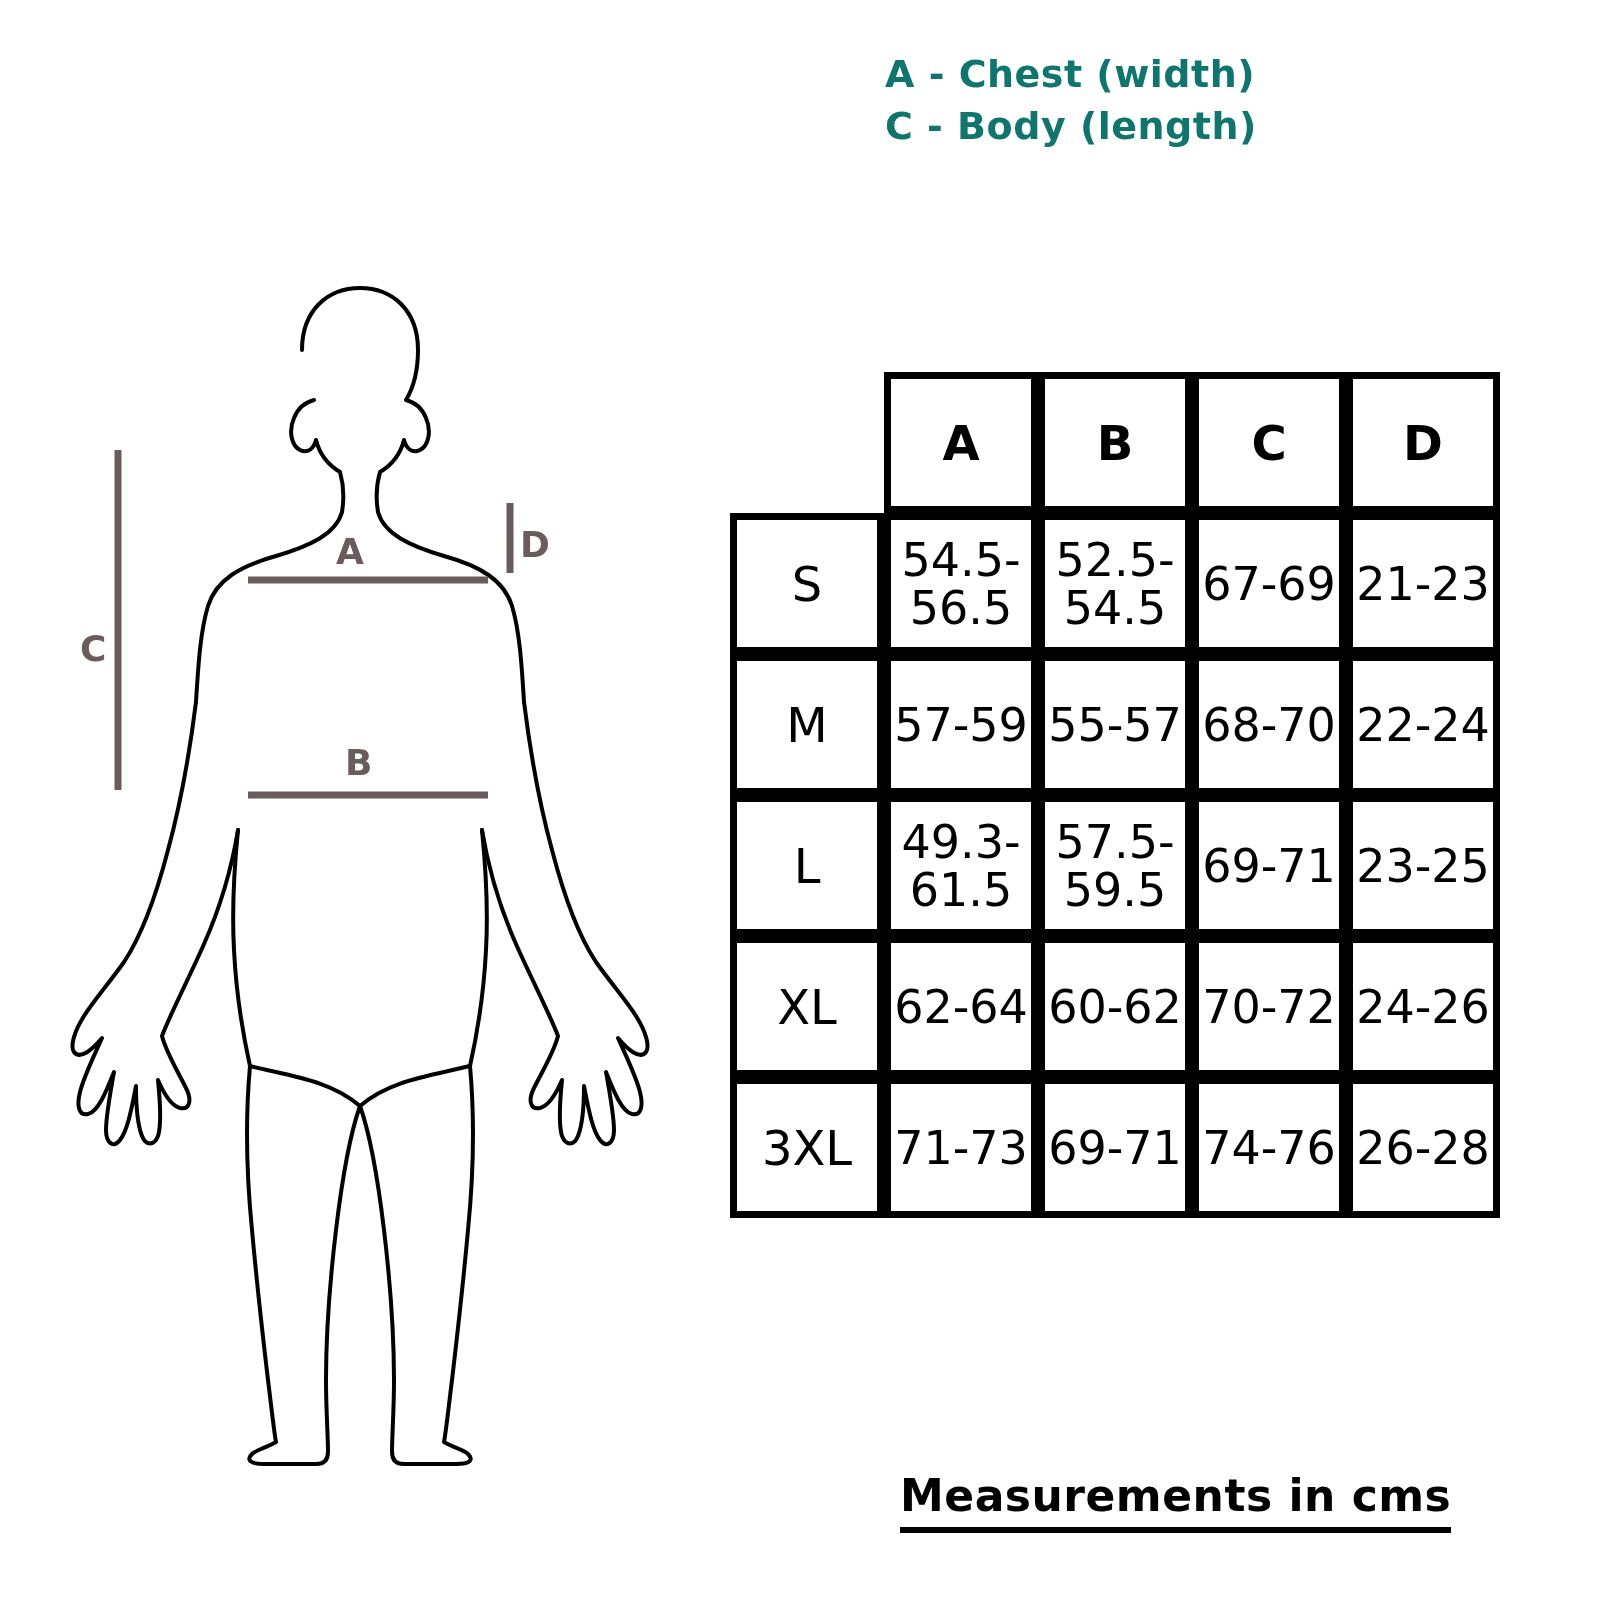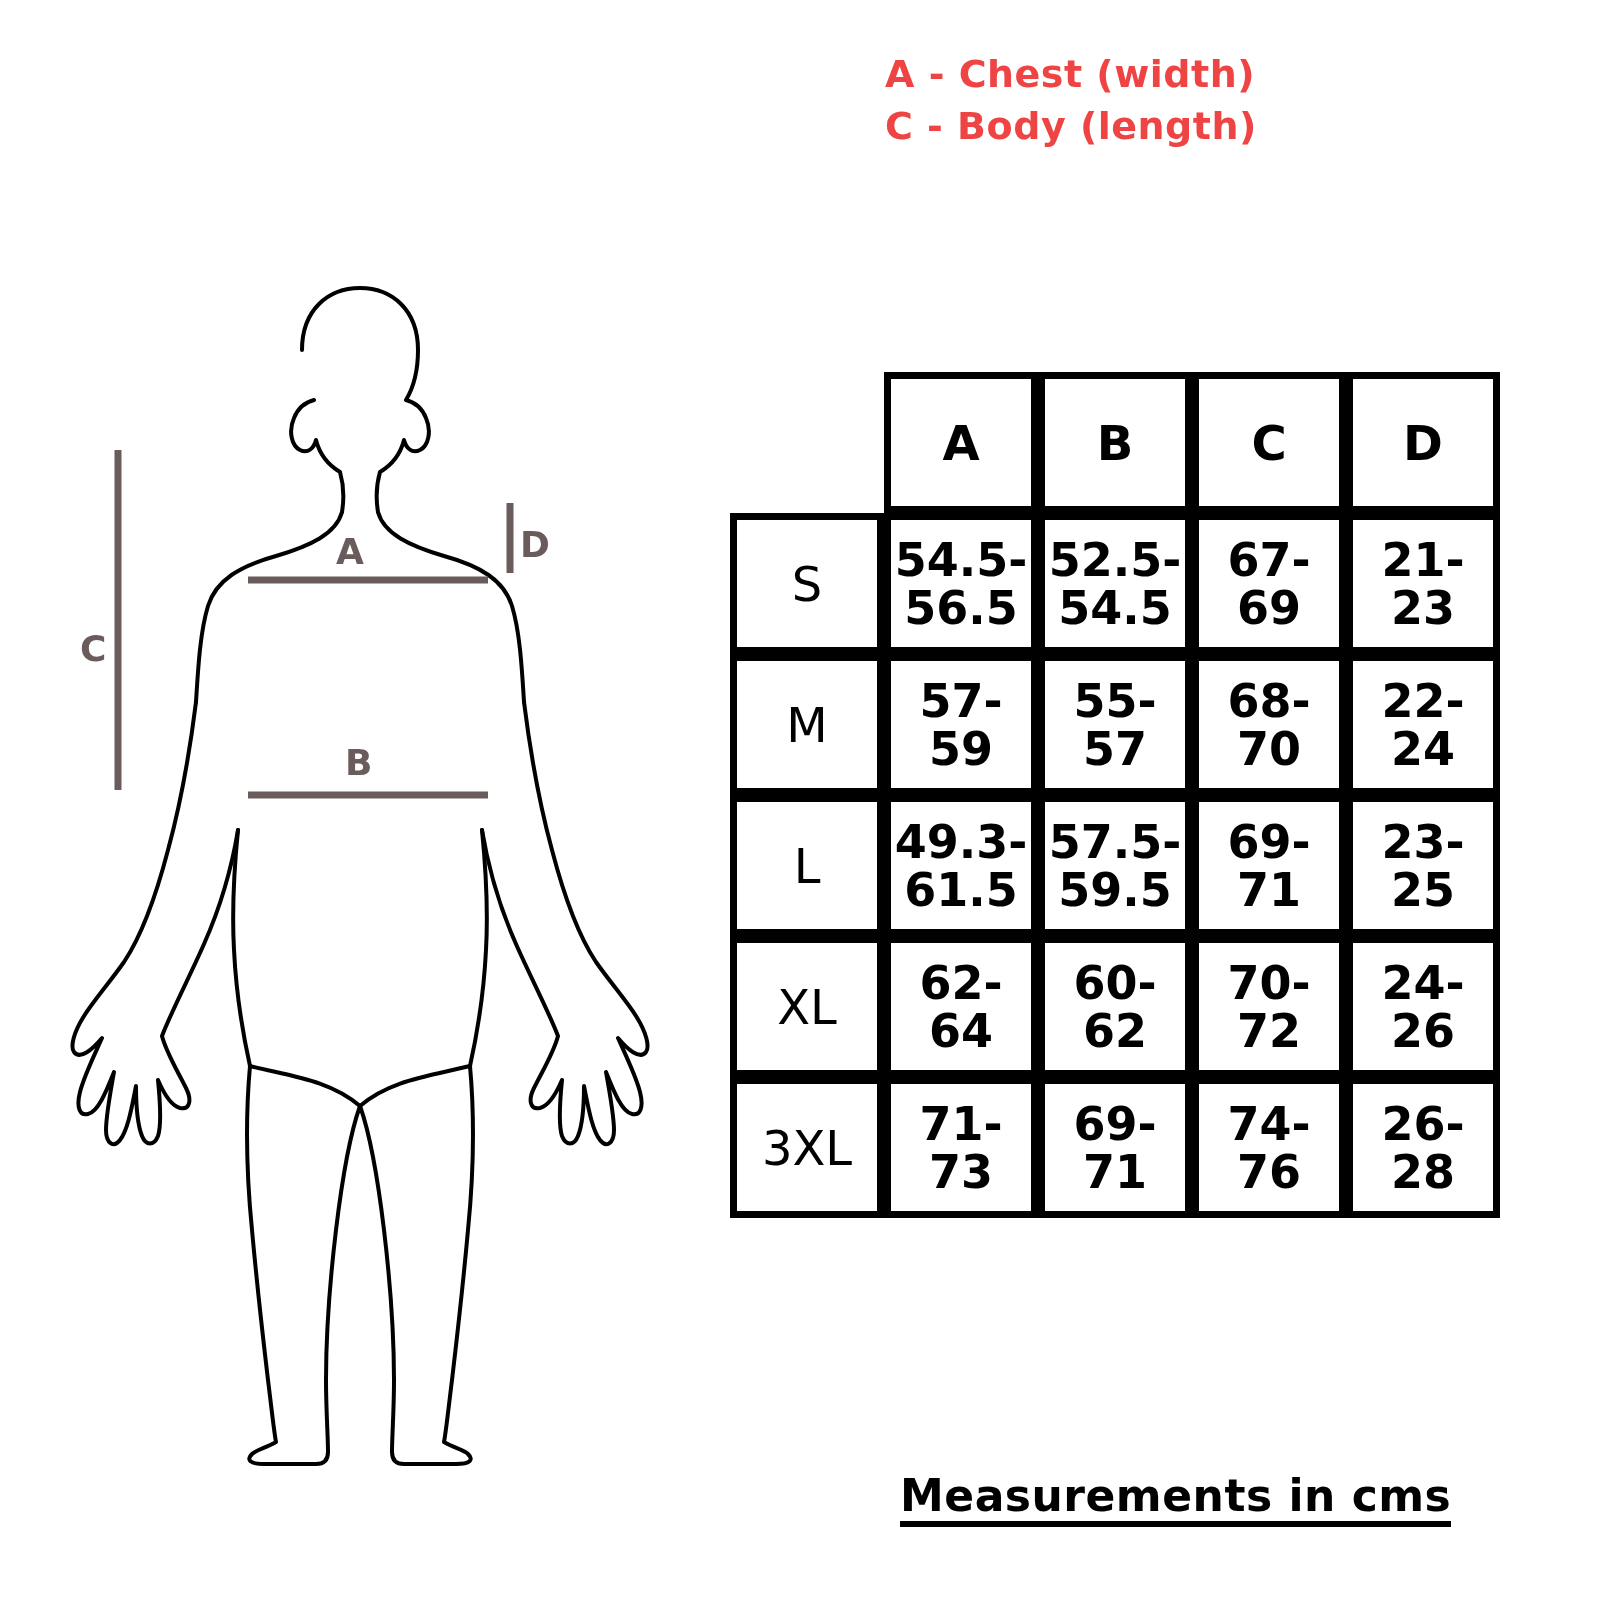--- a/index.html
+++ b/index.html
@@ -16,21 +16,21 @@
   }
 
   
   #legend {
     position: absolute;
     left: 885px;
     top: 48px;
     font-weight: bold;
     font-size: 38px;
     line-height: 52px;
-    color: #ef4444;
+    color: #0f766e;
     letter-spacing: 0.5px;
   }
   #legend .legend-line {
     white-space: nowrap;
   }
 
   
   #figure-panel {
     position: absolute;
     left: 40px;
@@ -62,21 +62,21 @@
     border-collapse: separate;
     border-spacing: 0;
   }
   #size-table td, #size-table th {
     border: 7px solid #000;
     width: 140px;
     height: 127px;
     text-align: center;
     vertical-align: middle;
     font-size: 46px;
-    font-weight: bold;
+    font-weight: normal;
     color: #000;
     padding: 0;
     line-height: 48px;
     background: #fff;
     font-family: "DejaVu Sans", sans-serif;
   }
   #size-table th {
     font-weight: bold;
     font-size: 48px;
   }
@@ -93,20 +93,21 @@
 
   
   #footer-note {
     position: absolute;
     left: 900px;
     top: 1470px;
     font-size: 44px;
     font-weight: bold;
     color: #000;
     border-bottom: 6px solid #000;
+    padding-bottom: 6px;
     letter-spacing: 0.5px;
   }
 </style>
 </head>
 <body>
 
 <div id="legend">
   <div class="legend-line">A - Chest (width)</div>
   <div class="legend-line">C - Body (length)</div>
 </div>

